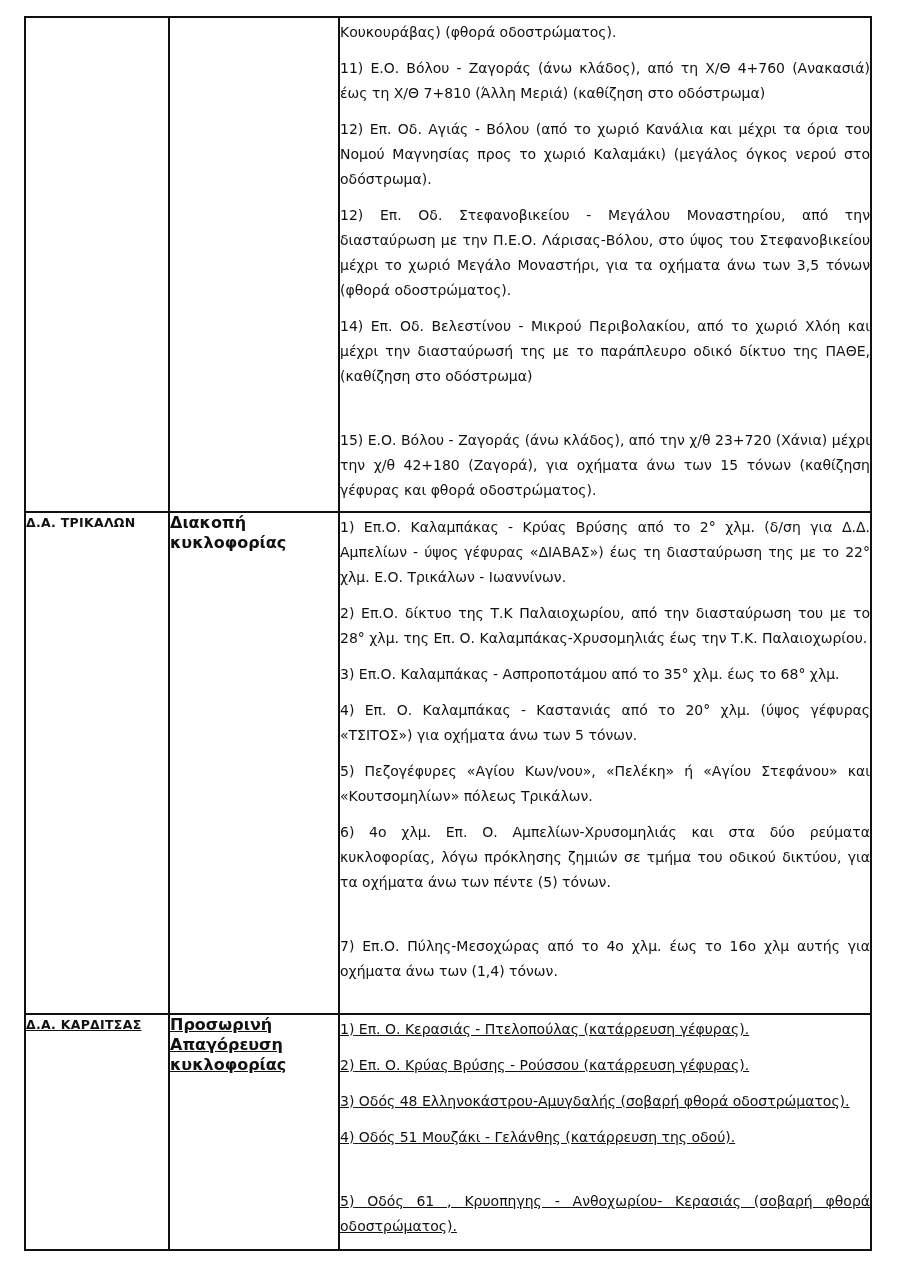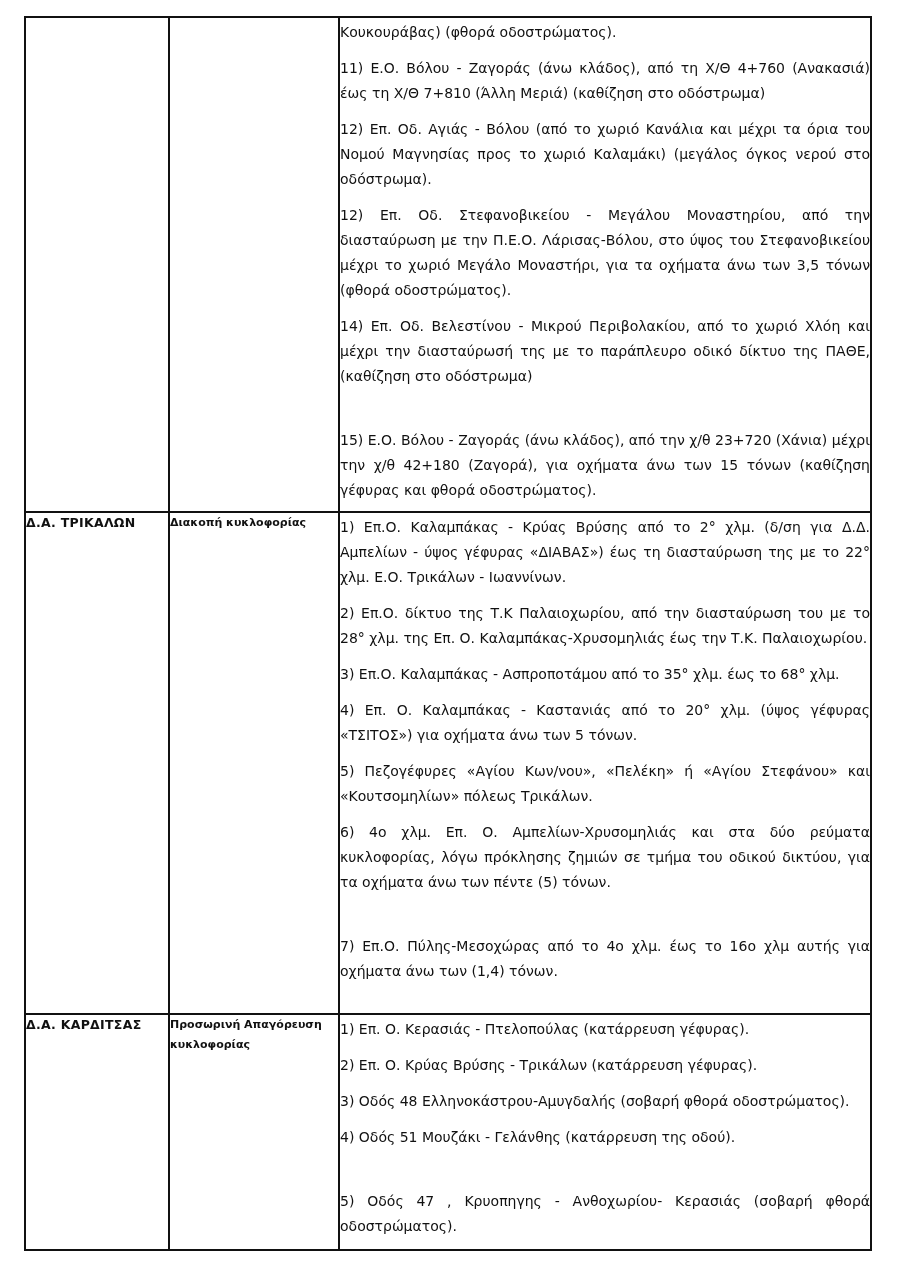--- a/index.html
+++ b/index.html
@@ -6,32 +6,32 @@
   body { width: 900px; height: 1278px; position: relative; overflow: hidden;
          font-family: "DejaVu Sans", sans-serif; color: #111; }
   table.doc { position: absolute; left: 24px; top: 16px; width: 846px;
               border-collapse: collapse; table-layout: fixed; }
   table.doc td { border: 2px solid #111; vertical-align: top; padding: 0; }
   col.c1 { width: 144px; }
   col.c2 { width: 170px; }
   col.c3 { width: 532px; }
   td.region { padding: 6px 6px 0 8px; font-size: 12.5px; font-weight: bold;
               letter-spacing: 0.3px; line-height: 20px; }
-  td.measure { padding: 6px 6px 0 8px; font-size: 11px; font-weight: bold;
+  td.measure { padding: 6px 6px 0 8px; font-size: 16px; font-weight: bold;
                line-height: 20px; margin-top: 33px; }
   td.items { padding: 0 10px 0 8px; }
   .item { font-size: 14px; line-height: 25px; text-align: justify;
           margin: 0 0 11px 0; }
   .item:last-child { margin-bottom: 8px; margin-top: 39px; }
   .item .num { font-weight: normal; }
   .item.plain .num { font-weight: normal; }
   tr.r1 td { height: 491px; }
   tr.r2 td { height: 500px; }
   tr.r3 td { height: 234px; }
-  tr.r3 td { border-width: 2.5px; }
+  tr.r3 td { border-width: 2.5px; text-decoration: underline; }
   .cont { margin-top: 2px; }
 </style>
 </head>
 <body>
 
 <table class="doc">
   <colgroup>
       <col class="c1">
       <col class="c2">
       <col class="c3">
@@ -63,20 +63,20 @@
       <div class="item"><span class="num">6)</span> <span>4ο χλμ. Επ. Ο. Αμπελίων-Χρυσομηλιάς και στα δύο ρεύματα κυκλοφορίας, λόγω πρόκλησης ζημιών σε τμήμα του οδικού δικτύου, για τα οχήματα άνω των πέντε (5) τόνων.</span></div>
       <div class="item"><span class="num">7)</span> <span>Επ.Ο. Πύλης-Μεσοχώρας από το 4ο χλμ. έως το 16ο χλμ αυτής για οχήματα άνω των (1,4) τόνων.</span></div>
     </td>
   </tr>
 
   <tr class="r3">
     <td class="region">Δ.Α. ΚΑΡΔΙΤΣΑΣ</td>
     <td class="measure">Προσωρινή Απαγόρευση κυκλοφορίας</td>
     <td class="items">
       <div class="item plain cont"><span class="num">1)</span> <span>Επ. Ο. Κερασιάς - Πτελοπούλας (κατάρρευση γέφυρας).</span></div>
-      <div class="item plain"><span class="num">2)</span> <span>Επ. Ο. Κρύας Βρύσης - Τρικάλων (κατάρρευση γέφυρας).</span></div>
+      <div class="item plain"><span class="num">2)</span> <span>Επ. Ο. Κρύας Βρύσης - Ρούσσου (κατάρρευση γέφυρας).</span></div>
       <div class="item plain"><span class="num">3)</span> <span>Οδός 48 Ελληνοκάστρου-Αμυγδαλής (σοβαρή φθορά οδοστρώματος).</span></div>
       <div class="item plain"><span class="num">4)</span> <span>Οδός 51 Μουζάκι - Γελάνθης (κατάρρευση της οδού).</span></div>
-      <div class="item plain"><span class="num">5)</span> <span>Οδός 47 , Κρυοπηγης - Ανθοχωρίου- Κερασιάς (σοβαρή φθορά οδοστρώματος).</span></div>
+      <div class="item plain"><span class="num">5)</span> <span>Οδός 61 , Κρυοπηγης - Ανθοχωρίου- Κερασιάς (σοβαρή φθορά οδοστρώματος).</span></div>
     </td>
   </tr>
 </tbody>
   </table>
 
 </body></html>

